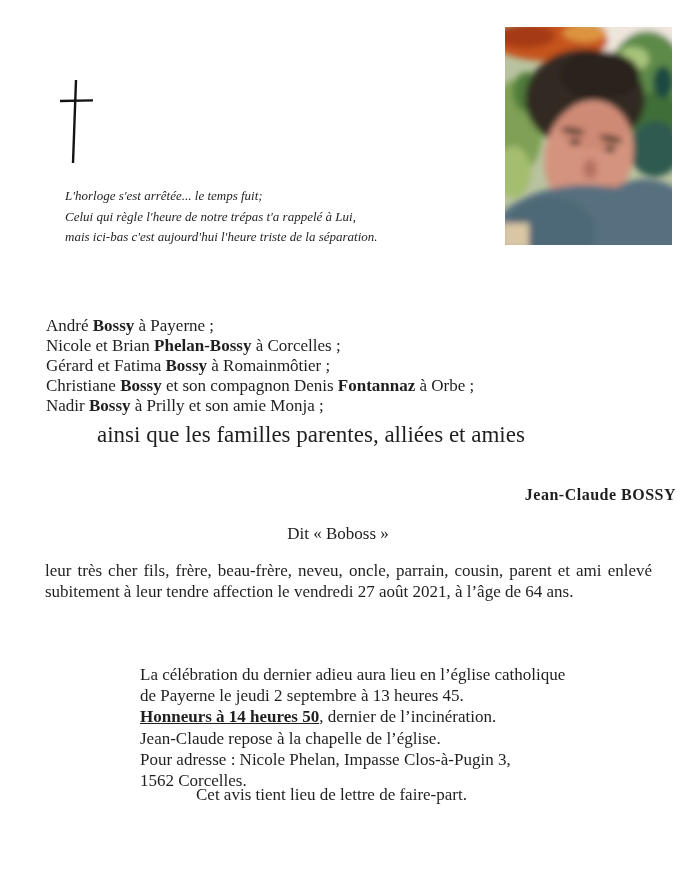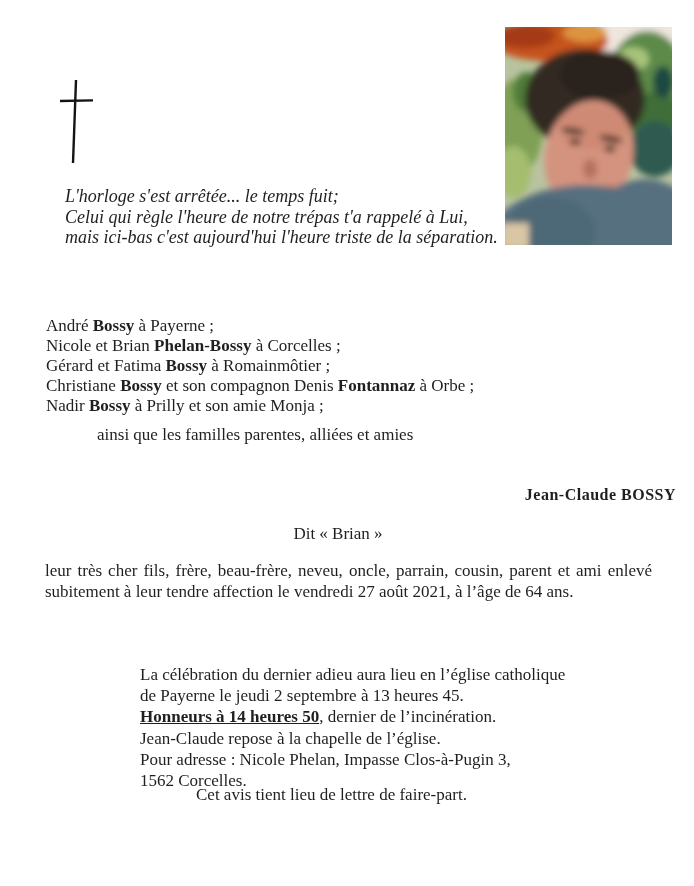--- a/index.html
+++ b/index.html
@@ -31,37 +31,37 @@
     width: 167px;
     height: 218px;
     overflow: hidden;
   }
   .photo-wrap svg { display: block; }
 
   .quote {
     left: 65px;
     top: 186px;
     font-style: italic;
-    font-size: 18px;
+    font-size: 13px;
     line-height: 20.5px;
     white-space: nowrap;
   }
 
   .family {
     left: 46px;
     top: 316px;
     font-size: 17px;
     line-height: 20px;
     white-space: nowrap;
   }
 
   .intro {
     left: 97px;
     top: 424px;
-    font-size: 17px;
+    font-size: 23px;
     line-height: 21px;
     white-space: nowrap;
   }
 
   .deceased-name {
     left: 0px;
     top: 486px;
     width: 676px;
     text-align: right;
     font-size: 16px;
@@ -179,21 +179,21 @@
       <div><span>Christiane </span><span class="b">Bossy</span><span> et son compagnon Denis </span><span class="b">Fontannaz</span><span> à Orbe ;</span></div>
       <div><span>Nadir </span><span class="b">Bossy</span><span> à Prilly et son amie Monja ;</span></div>
     </div>
 
   <div class="abs intro">
       <div><span>ainsi que les familles parentes, alliées et amies</span></div>
     </div>
 
   <div class="abs deceased-name">Jean-Claude BOSSY</div>
 
-  <div class="abs nickname">Dit « Brian »</div>
+  <div class="abs nickname">Dit « Boboss »</div>
 
   <div class="abs tribute">leur très cher fils, frère, beau-frère, neveu, oncle, parrain, cousin, parent et ami enlevé subitement à leur tendre affection le vendredi 27 août 2021, à l’âge de 64 ans.</div>
 
   <div class="abs ceremony">
       <div><span>La célébration du dernier adieu aura lieu en l’église catholique</span></div>
       <div><span>de Payerne le jeudi 2 septembre à 13 heures 45.</span></div>
       <div><span class="b u">Honneurs à 14 heures 50</span><span>, dernier de l’incinération.</span></div>
       <div><span>Jean-Claude repose à la chapelle de l’église.</span></div>
       <div><span>Pour adresse : Nicole Phelan, Impasse Clos-à-Pugin 3,</span></div>
       <div><span>1562 Corcelles.</span></div>

